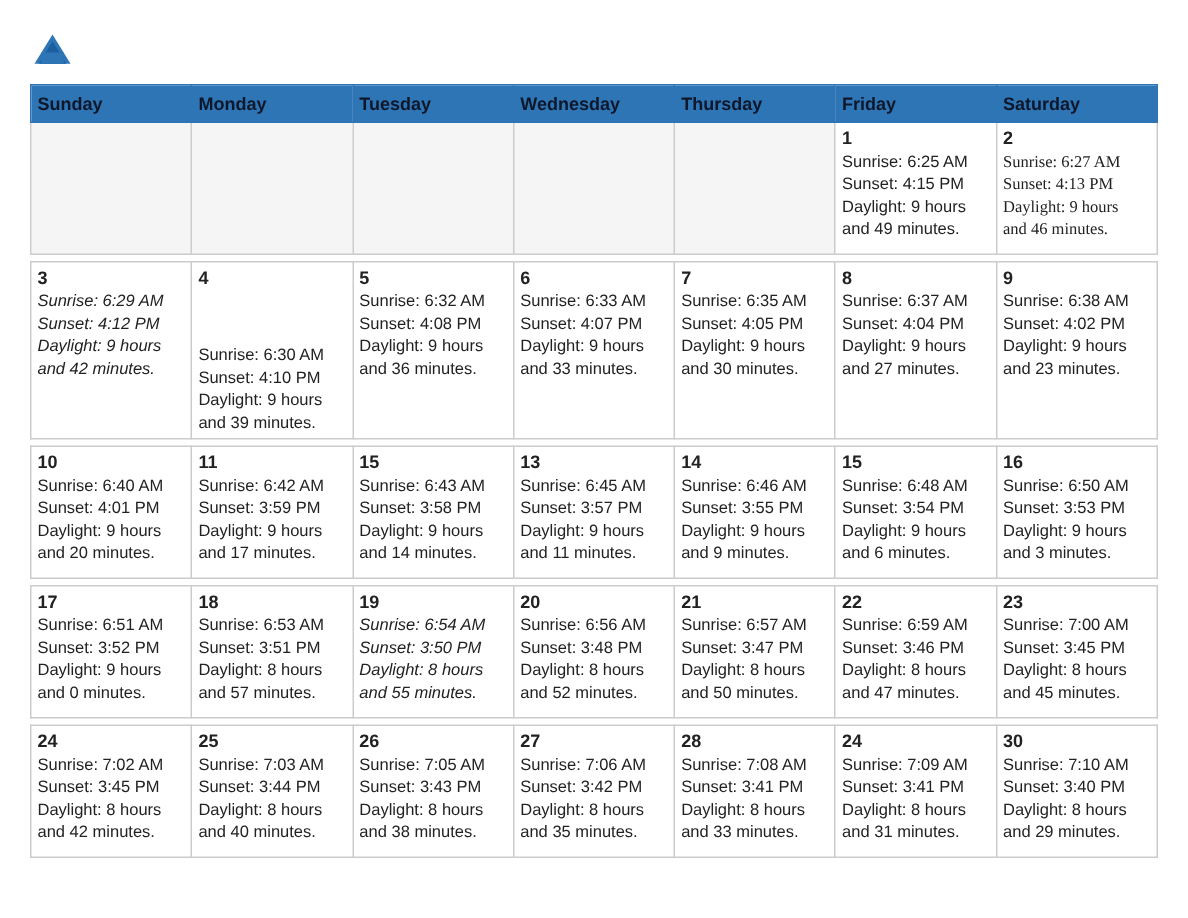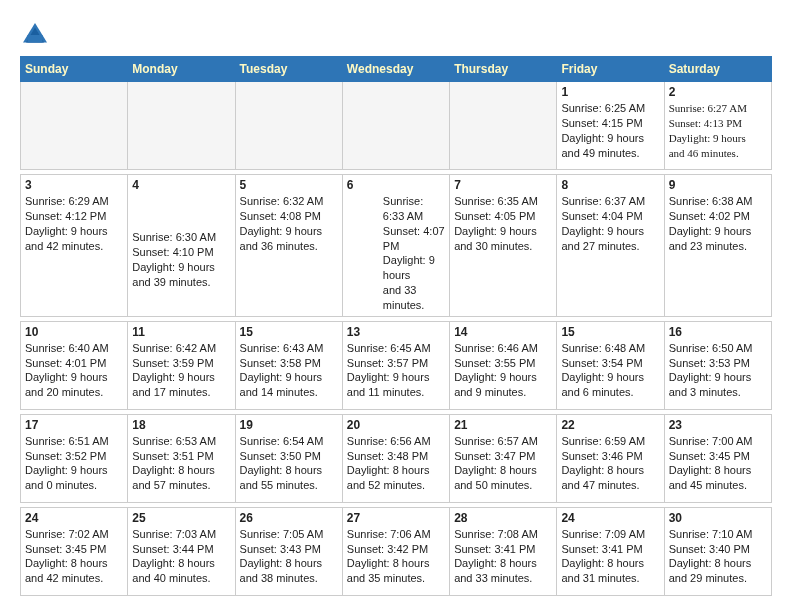--- a/index.html
+++ b/index.html
@@ -58,21 +58,21 @@
       font-size: 15px;
       color: #444;
     }
     .calendar {
       width: 100%;
       border-collapse: collapse;
       table-layout: fixed;
     }
     .calendar th {
       background: #2e75b6;
-      color: #fef9c3;
+      color: #0f172a;
       font-size: 12px;
       font-weight: bold;
       padding: 5px 4px;
       text-align: left;
       border: 1px solid #2e75b6;
     }
     .calendar td {
       border: 1px solid #ccc;
       vertical-align: top;
       padding: 3px 4px;
@@ -163,42 +163,42 @@
           <td></td>
           <td></td>
           <td></td>
           <td></td>
           <td></td>
           <td></td>
         </tr>
         <tr>
           <td>
             <span class="day-num">3</span>
-            <div class="day-info" style="white-space: pre-line;">Sunrise: 6:29 AM
+            <div class="day-info" style="white-space: pre-line; font-style: italic;">Sunrise: 6:29 AM
 Sunset: 4:12 PM
 Daylight: 9 hours
 and 42 minutes.</div>
           </td>
           <td>
             <span class="day-num">4</span>
             <div class="day-info" style="white-space: pre-line; margin-top: 38px;">Sunrise: 6:30 AM
 Sunset: 4:10 PM
 Daylight: 9 hours
 and 39 minutes.</div>
           </td>
           <td>
             <span class="day-num">5</span>
             <div class="day-info" style="white-space: pre-line;">Sunrise: 6:32 AM
 Sunset: 4:08 PM
 Daylight: 9 hours
 and 36 minutes.</div>
           </td>
           <td>
             <span class="day-num">6</span>
-            <div class="day-info" style="white-space: pre-line; margin-left: 36px;">Sunrise: 6:33 AM
+            <div class="day-info" style="white-space: pre-line;">Sunrise: 6:33 AM
 Sunset: 4:07 PM
 Daylight: 9 hours
 and 33 minutes.</div>
           </td>
           <td>
             <span class="day-num">7</span>
             <div class="day-info" style="white-space: pre-line;">Sunrise: 6:35 AM
 Sunset: 4:05 PM
 Daylight: 9 hours
 and 30 minutes.</div>
@@ -297,21 +297,21 @@
           </td>
           <td>
             <span class="day-num">18</span>
             <div class="day-info" style="white-space: pre-line;">Sunrise: 6:53 AM
 Sunset: 3:51 PM
 Daylight: 8 hours
 and 57 minutes.</div>
           </td>
           <td>
             <span class="day-num">19</span>
-            <div class="day-info" style="white-space: pre-line;">Sunrise: 6:54 AM
+            <div class="day-info" style="white-space: pre-line; font-style: italic;">Sunrise: 6:54 AM
 Sunset: 3:50 PM
 Daylight: 8 hours
 and 55 minutes.</div>
           </td>
           <td>
             <span class="day-num">20</span>
             <div class="day-info" style="white-space: pre-line;">Sunrise: 6:56 AM
 Sunset: 3:48 PM
 Daylight: 8 hours
 and 52 minutes.</div>

